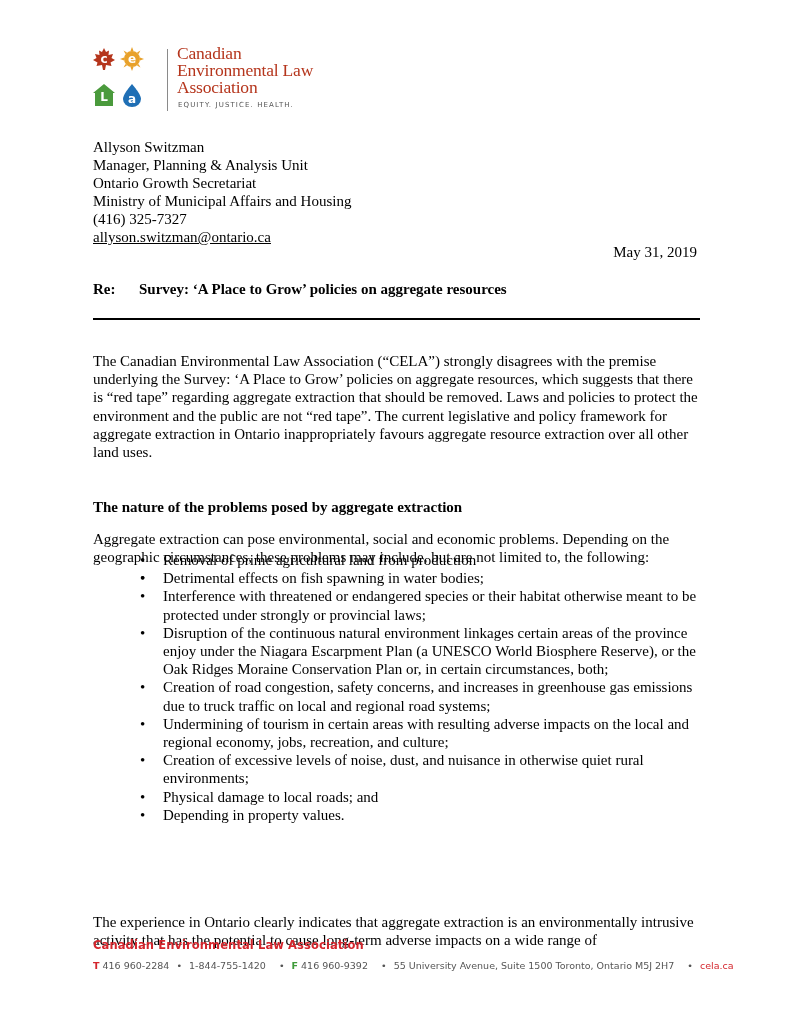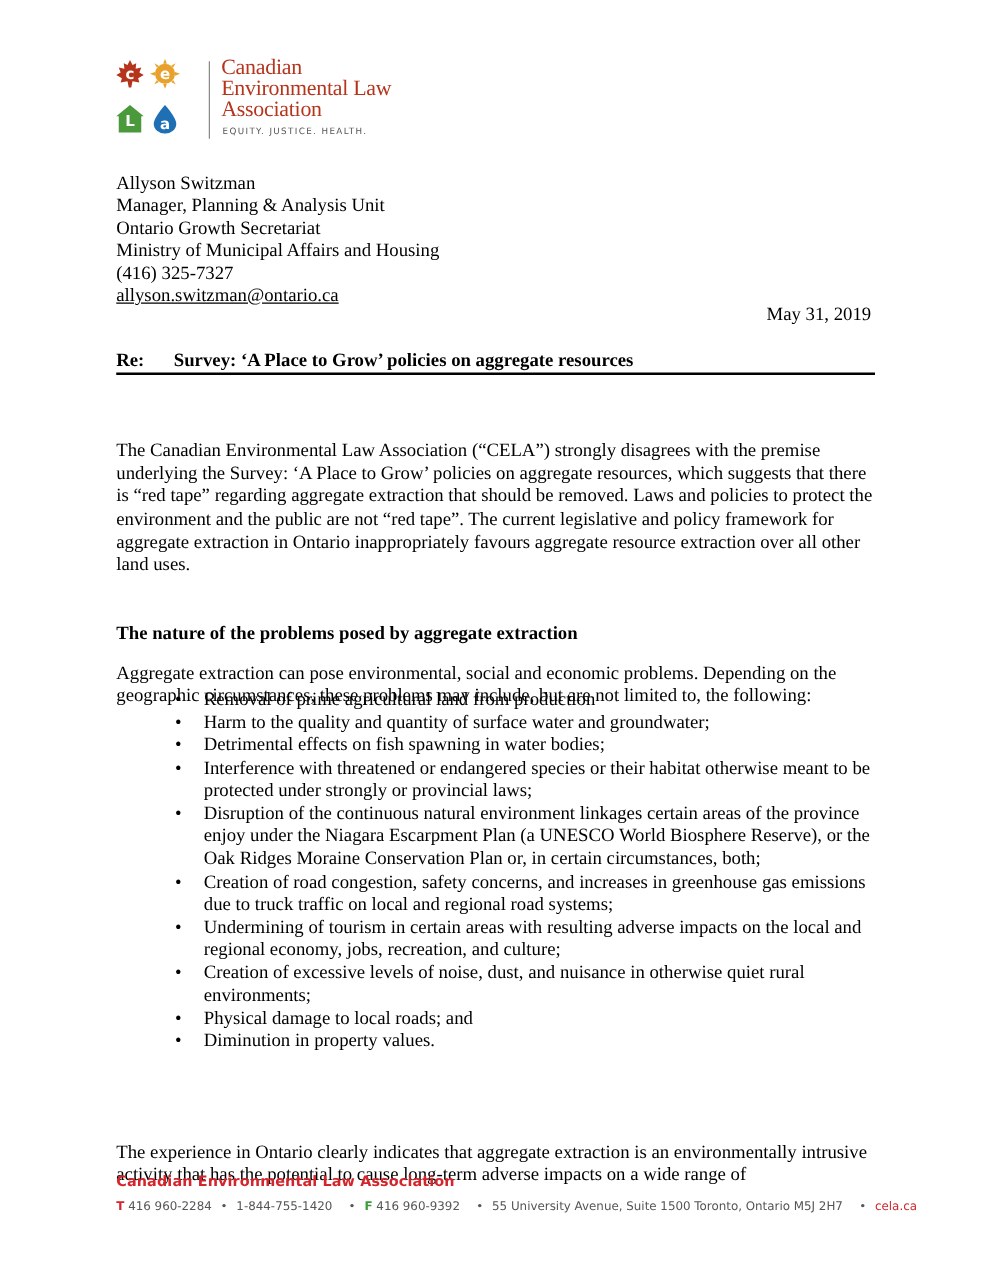--- a/index.html
+++ b/index.html
@@ -13,21 +13,21 @@
   #logo .divider { position: absolute; left: 75px; top: 4px; width: 1px; height: 62px; background: #8a8a8a; }
   #logo .org-name { position: absolute; left: 85px; top: 0px; font-family: Liberation Serif, serif; color: #b5351c; font-size: 17.5px; line-height: 17px; letter-spacing: -0.2px; }
   #logo .tagline { position: absolute; left: 86px; top: 56px; font-family: "DejaVu Sans", sans-serif; color: #555; font-size: 7px; letter-spacing: 1.1px; }
 
   #recipient { position: absolute; left: 93px; top: 138px; font-size: 15px; line-height: 18px; }
   #recipient div { white-space: nowrap; }
   #recipient .email { text-decoration: underline; }
 
   #date { position: absolute; right: 94px; top: 244px; font-size: 15px; }
 
-  #re-line { position: absolute; left: 93px; top: 281px; width: 607px; font-size: 15px; font-weight: bold; border-bottom: 2px solid #000; padding-bottom: 0; }
+  #re-line { position: absolute; left: 93px; top: 281px; width: 607px; font-size: 15px; font-weight: bold; border-bottom: 2px solid #000; padding-bottom: 20px; }
   #re-line .re-label { display: inline-block; width: 46px; }
 
   .para { position: absolute; left: 93px; width: 610px; font-size: 15px; line-height: 18.2px; margin-top: 32px; }
   #intro { top: 320px; }
   #section-heading { position: absolute; left: 93px; top: 461px; font-size: 15px; font-weight: bold; margin-top: 38px; }
   #problems-intro { top: 498px; }
 
   #problems-list { position: absolute; left: 138px; top: 551px; width: 565px; margin: 0; padding: 0; list-style: none; font-size: 15px; line-height: 18.2px; }
   #problems-list li { position: relative; padding-left: 25px; }
   #problems-list li .bullet { position: absolute; left: 2px; top: 0; }
@@ -108,29 +108,29 @@
 </div>
 
 <div id="intro" class="para serif">The Canadian Environmental Law Association (“CELA”) strongly disagrees with the premise underlying the Survey: ‘A Place to Grow’ policies on aggregate resources, which suggests that there is “red tape” regarding aggregate extraction that should be removed. Laws and policies to protect the environment and the public are not “red tape”. The current legislative and policy framework for aggregate extraction in Ontario inappropriately favours aggregate resource extraction over all other land uses.</div>
 
 <div id="section-heading" class="serif">The nature of the problems posed by aggregate extraction</div>
 
 <div id="problems-intro" class="para serif">Aggregate extraction can pose environmental, social and economic problems. Depending on the geographic circumstances, these problems may include, but are not limited to, the following:</div>
 
 <ul id="problems-list" class="serif">
   <li><span class="bullet">•</span><span>Removal of prime agricultural land from production</span></li>
-  <li><span class="bullet">•</span><span>Harm to the quality and quantity of surface water and groundwater;</span></li>
+  <li><span class="bullet">•</span></li>
   <li><span class="bullet">•</span><span>Detrimental effects on fish spawning in water bodies;</span></li>
   <li><span class="bullet">•</span><span>Interference with threatened or endangered species or their habitat otherwise meant to be protected under strongly or provincial laws;</span></li>
   <li><span class="bullet">•</span><span>Disruption of the continuous natural environment linkages certain areas of the province enjoy under the Niagara Escarpment Plan (a UNESCO World Biosphere Reserve), or the Oak Ridges Moraine Conservation Plan or, in certain circumstances, both;</span></li>
   <li><span class="bullet">•</span><span>Creation of road congestion, safety concerns, and increases in greenhouse gas emissions due to truck traffic on local and regional road systems;</span></li>
   <li><span class="bullet">•</span><span>Undermining of tourism in certain areas with resulting adverse impacts on the local and regional economy, jobs, recreation, and culture;</span></li>
   <li><span class="bullet">•</span><span>Creation of excessive levels of noise, dust, and nuisance in otherwise quiet rural environments;</span></li>
   <li><span class="bullet">•</span><span>Physical damage to local roads; and</span></li>
-  <li><span class="bullet">•</span><span>Diminution in property values.</span></li>
+  <li><span class="bullet">•</span><span>Depending in property values.</span></li>
 </ul>
 
 <div id="closing" class="para serif">The experience in Ontario clearly indicates that aggregate extraction is an environmentally intrusive activity that has the potential to cause long-term adverse impacts on a wide range of</div>
 
 <div id="footer-org" class="sans">Canadian Environmental Law Association</div>
 <div id="footer-contact" class="sans">
   <span class="t">T</span>
   <span>416 960-2284</span>
   <span class="sep">•</span>
   <span>1-844-755-1420</span>

